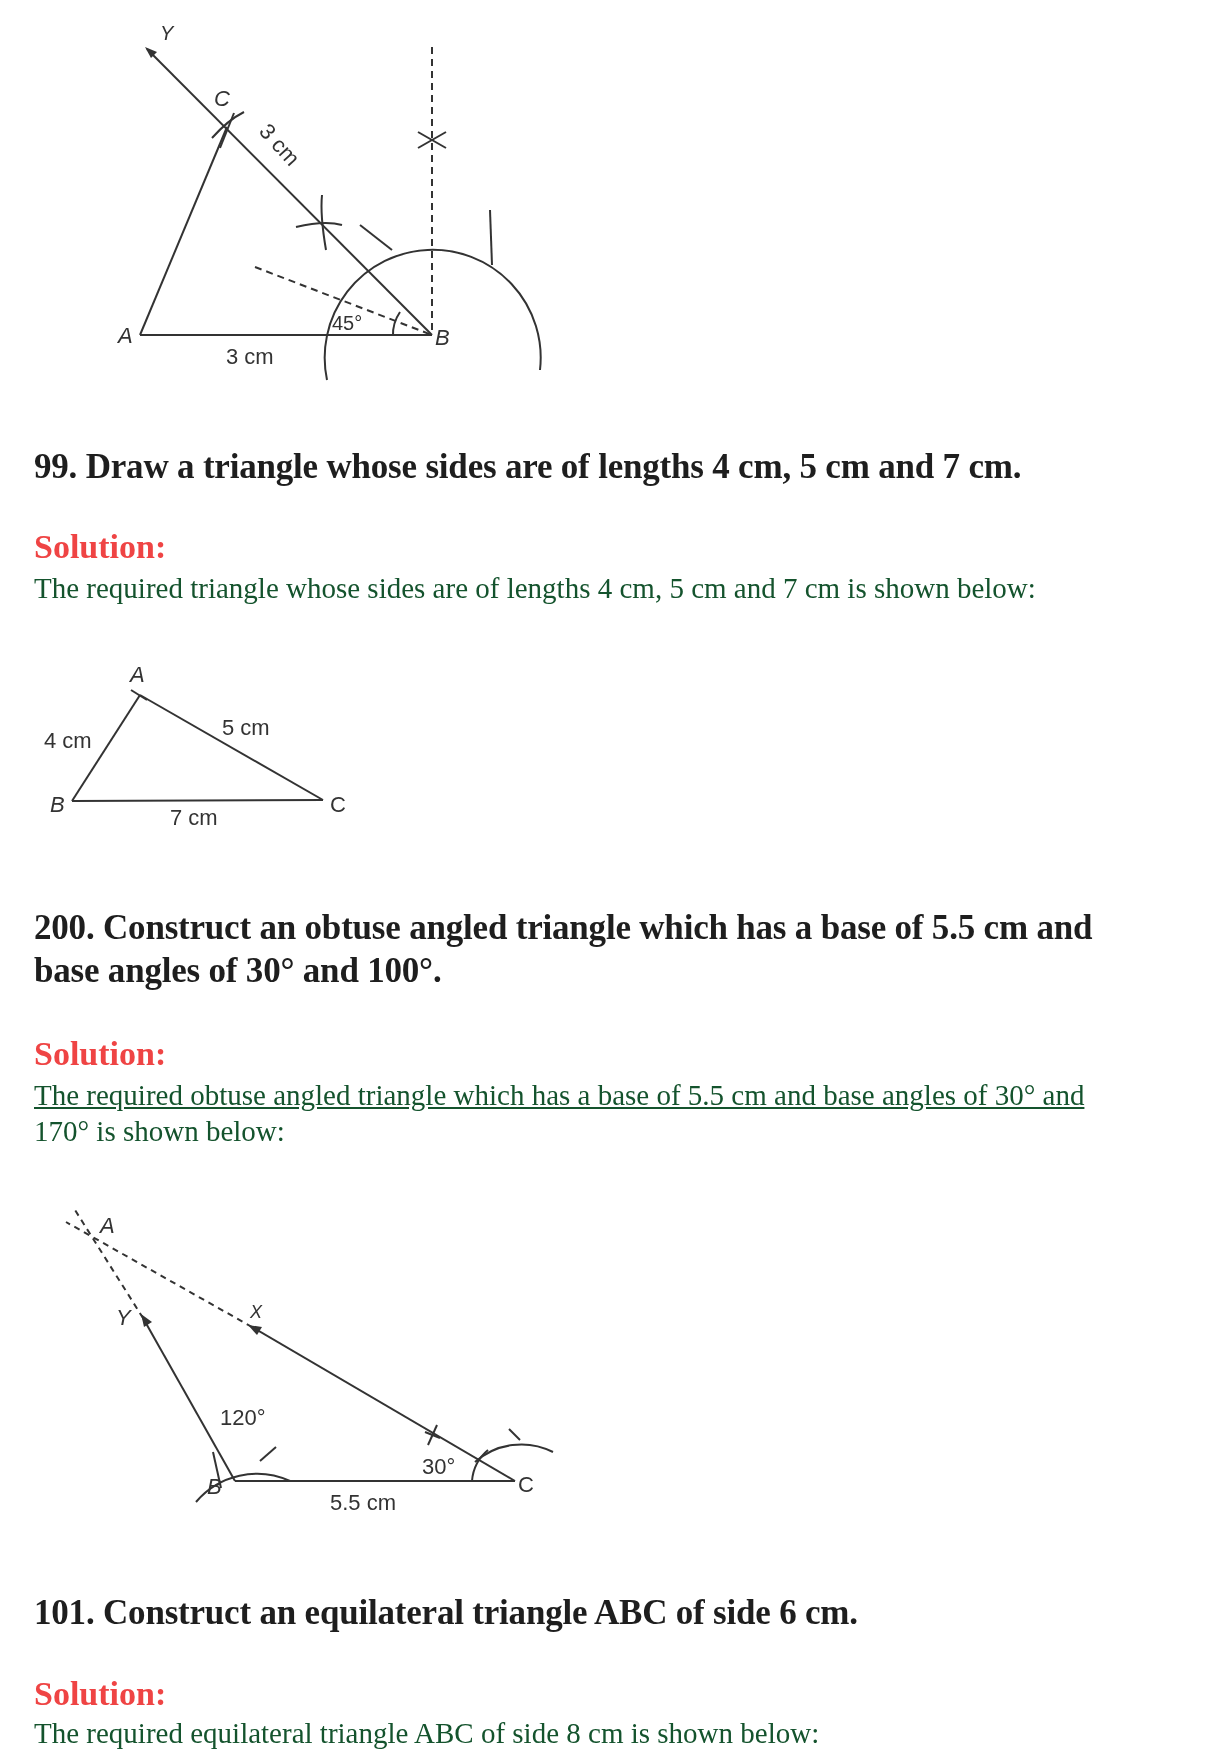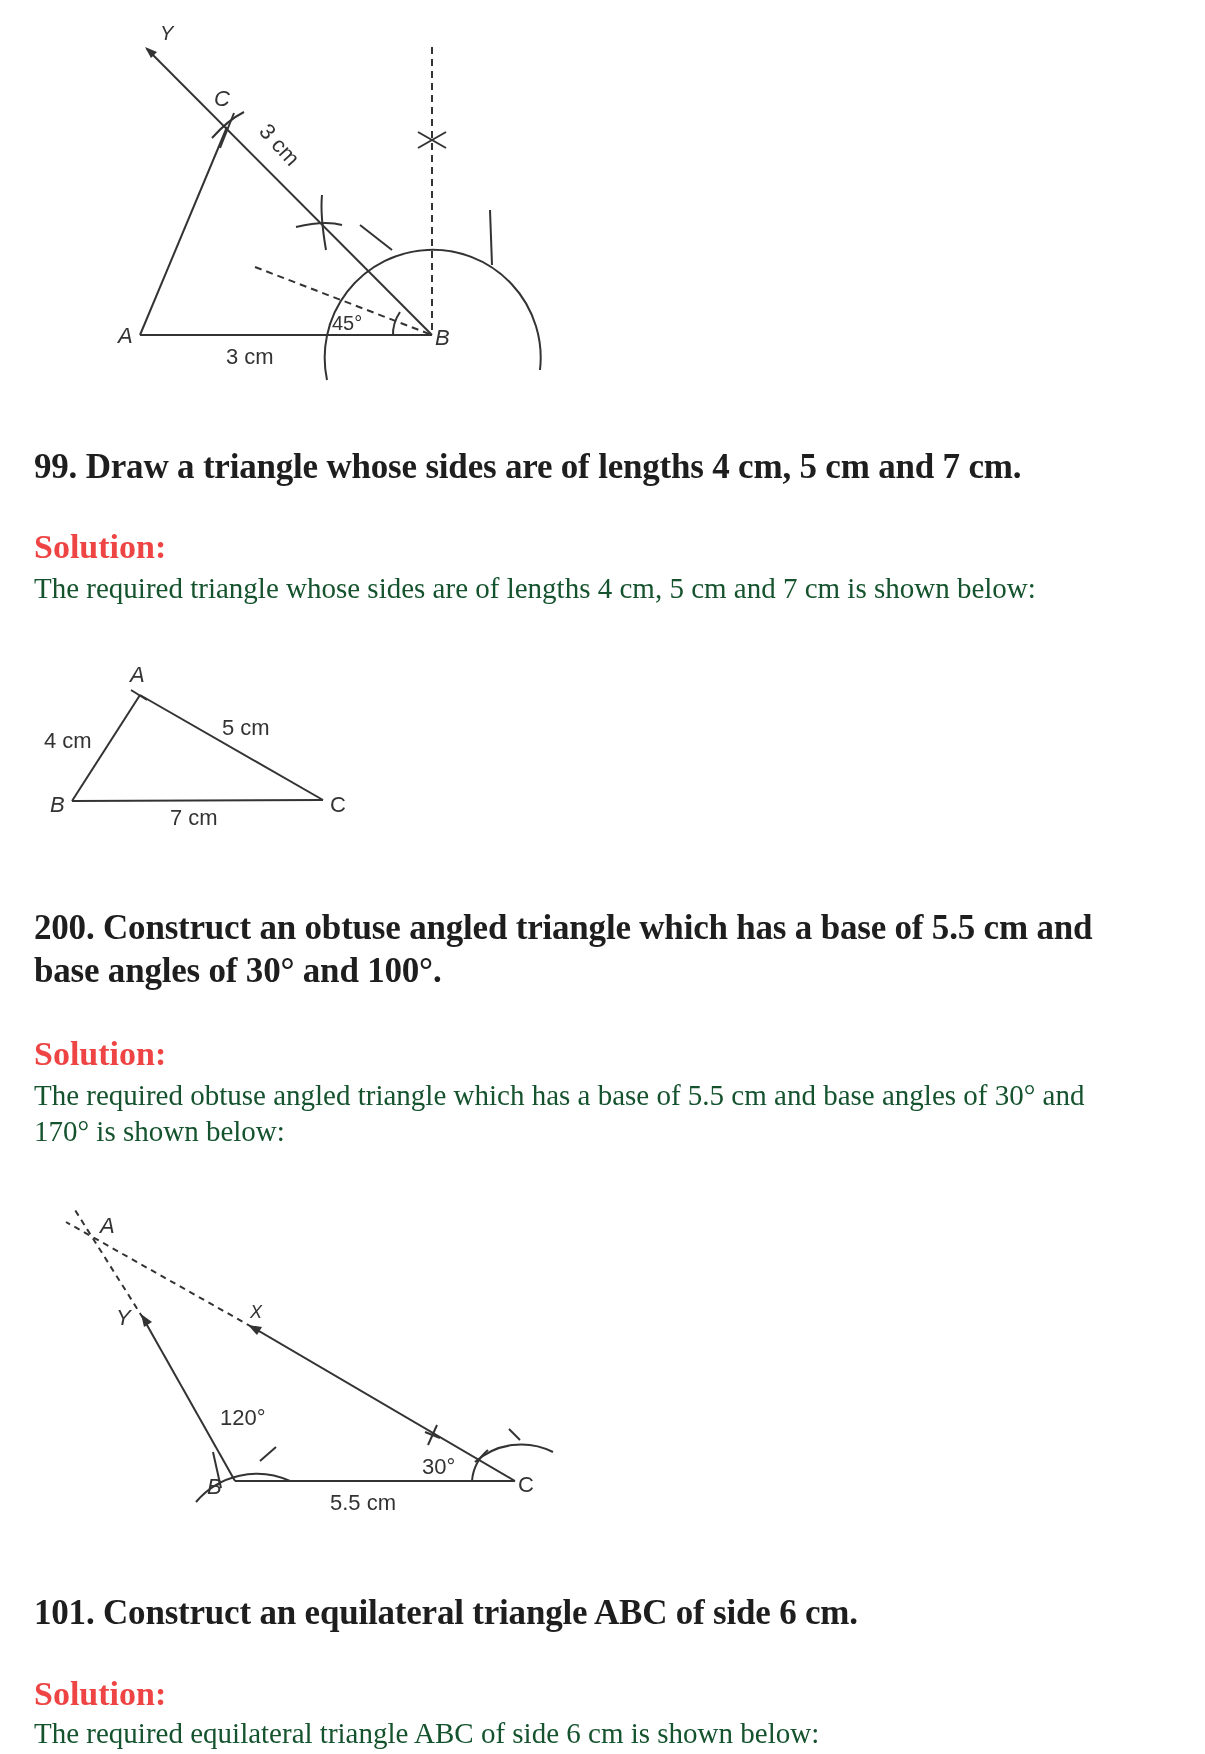--- a/index.html
+++ b/index.html
@@ -68,21 +68,21 @@
   <text x="50" y="812" font-size="22" font-style="italic">B</text>
   <text x="330" y="812" font-size="22">C</text>
   <text x="44" y="748" font-size="22">4 cm</text>
   <text x="222" y="735" font-size="22">5 cm</text>
   <text x="170" y="825" font-size="22">7 cm</text>
 </svg>
 
 <div class="txt serif heading" style="top:908px;">200. Construct an obtuse angled triangle which has a base of 5.5 cm and</div>
 <div class="txt serif heading" style="top:951px;">base angles of 30° and 100°.</div>
 <div class="txt serif sol" style="top:1035px;">Solution:</div>
-<div class="txt serif body" style="top:1079px;">The required obtuse angled triangle which has a base of 5.5 cm and base angles of 30° and</div>
+<div class="txt serif body" style="top:1079px;text-decoration:underline;">The required obtuse angled triangle which has a base of 5.5 cm and base angles of 30° and</div>
 <div class="txt serif body" style="top:1115px;">170° is shown below:</div>
 
 <svg class="fig" style="top:1180px" width="600" height="360" viewBox="0 1180 600 360">
   <g stroke="#333" stroke-width="2" fill="none">
 
     <line x1="235" y1="1481" x2="515" y2="1481"></line>
 
     <line x1="235" y1="1481" x2="143" y2="1318"></line>
     <polygon points="141,1314 152,1322 144,1327" fill="#333" stroke="none"></polygon>
 
@@ -108,13 +108,13 @@
   <text x="250" y="1318" font-size="18" font-style="italic">X</text>
   <text x="207" y="1494" font-size="22" font-style="italic">B</text>
   <text x="518" y="1492" font-size="22">C</text>
   <text x="220" y="1425" font-size="22">120°</text>
   <text x="422" y="1474" font-size="22">30°</text>
   <text x="330" y="1510" font-size="22">5.5 cm</text>
 </svg>
 
 <div class="txt serif heading" style="top:1593px;">101. Construct an equilateral triangle ABC of side 6 cm.</div>
 <div class="txt serif sol" style="top:1675px;">Solution:</div>
-<div class="txt serif body" style="top:1717px;">The required equilateral triangle ABC of side 6 cm is shown below:</div>
+<div class="txt serif body" style="top:1717px;">The required equilateral triangle ABC of side 8 cm is shown below:</div>
 
 </body></html>

